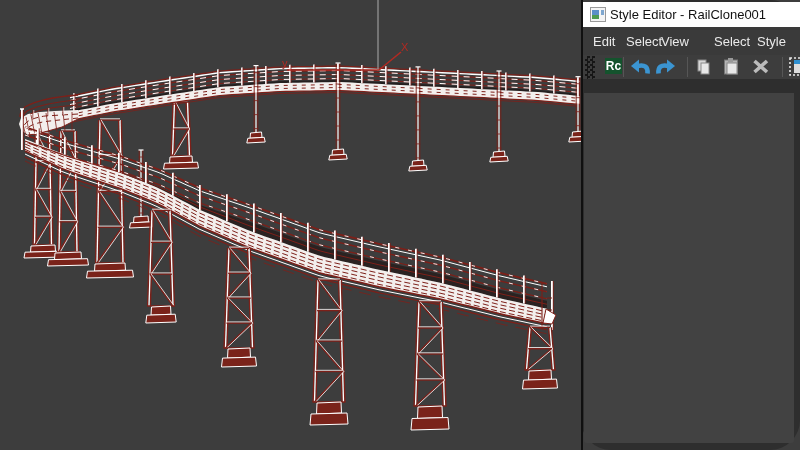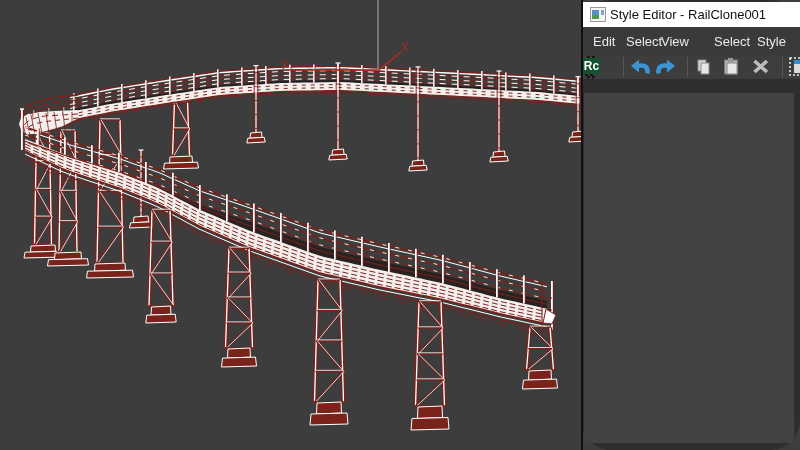--- a/index.html
+++ b/index.html
@@ -12,21 +12,21 @@
   #ticon .a { position:absolute; left:1px; top:2px; width:7px; height:5px; background:#5b8fc8; }
   #ticon .b { position:absolute; left:1px; top:7px; width:7px; height:4px; background:#4f9b52; }
   #ticon .c { position:absolute; left:10px; top:2px; width:3px; height:5px; background:#7fa7cf; }
   #ttext { position:absolute; left:27px; top:5px; font-size:13px; color:#111; }
   #menu { position:absolute; left:2px; top:27px; width:217px; height:28px; background:#3a3a3a; color:#eaeaea; font-size:13px; }
   #menu span { position:absolute; top:7px; }
   #toolbar { position:absolute; left:2px; top:55px; width:217px; height:24px; background:#3d3d3d; }
   .sep { position:absolute; top:2px; width:1px; height:20px; background:#565656; }
   #grip { position:absolute; left:2px; top:1px; width:10px; height:23px;
      background: repeating-conic-gradient(#161616 0% 25%, #3d3d3d 0% 50%) 0 0/5px 5px; }
-  #rcicon { position:absolute; left:0; top:3px; width:17px; height:16px; background:#14532d; color:#fff; font-size:12px; font-weight:bold; text-align:center; line-height:16px; }
+  #rcicon { position:absolute; left:22px; top:3px; width:17px; height:16px; background:#14532d; color:#fff; font-size:12px; font-weight:bold; text-align:center; line-height:16px; }
   #props { position:absolute; left:2px; top:79px; width:214px; height:14px; background:#303030; color:#eee; font-size:11px; }
   #props .t { position:absolute; left:66px; top:0px; }
   #props .x { position:absolute; right:5px; top:0px; color:#e8e8e8; font-size:11px; font-weight:bold; }
   #body { position:absolute; left:3px; top:93px; width:210px; height:350px; background:#424242; border-radius:0 0 3px 3px; }
 </style>
 </head>
 <body>
 <div id="viewport">
 <svg width="581" height="450" viewBox="0 0 581 450">
 <line x1="35.1" y1="134.0" x2="33.1" y2="245.0" stroke="#7d2019" stroke-width="1.4"></line>

